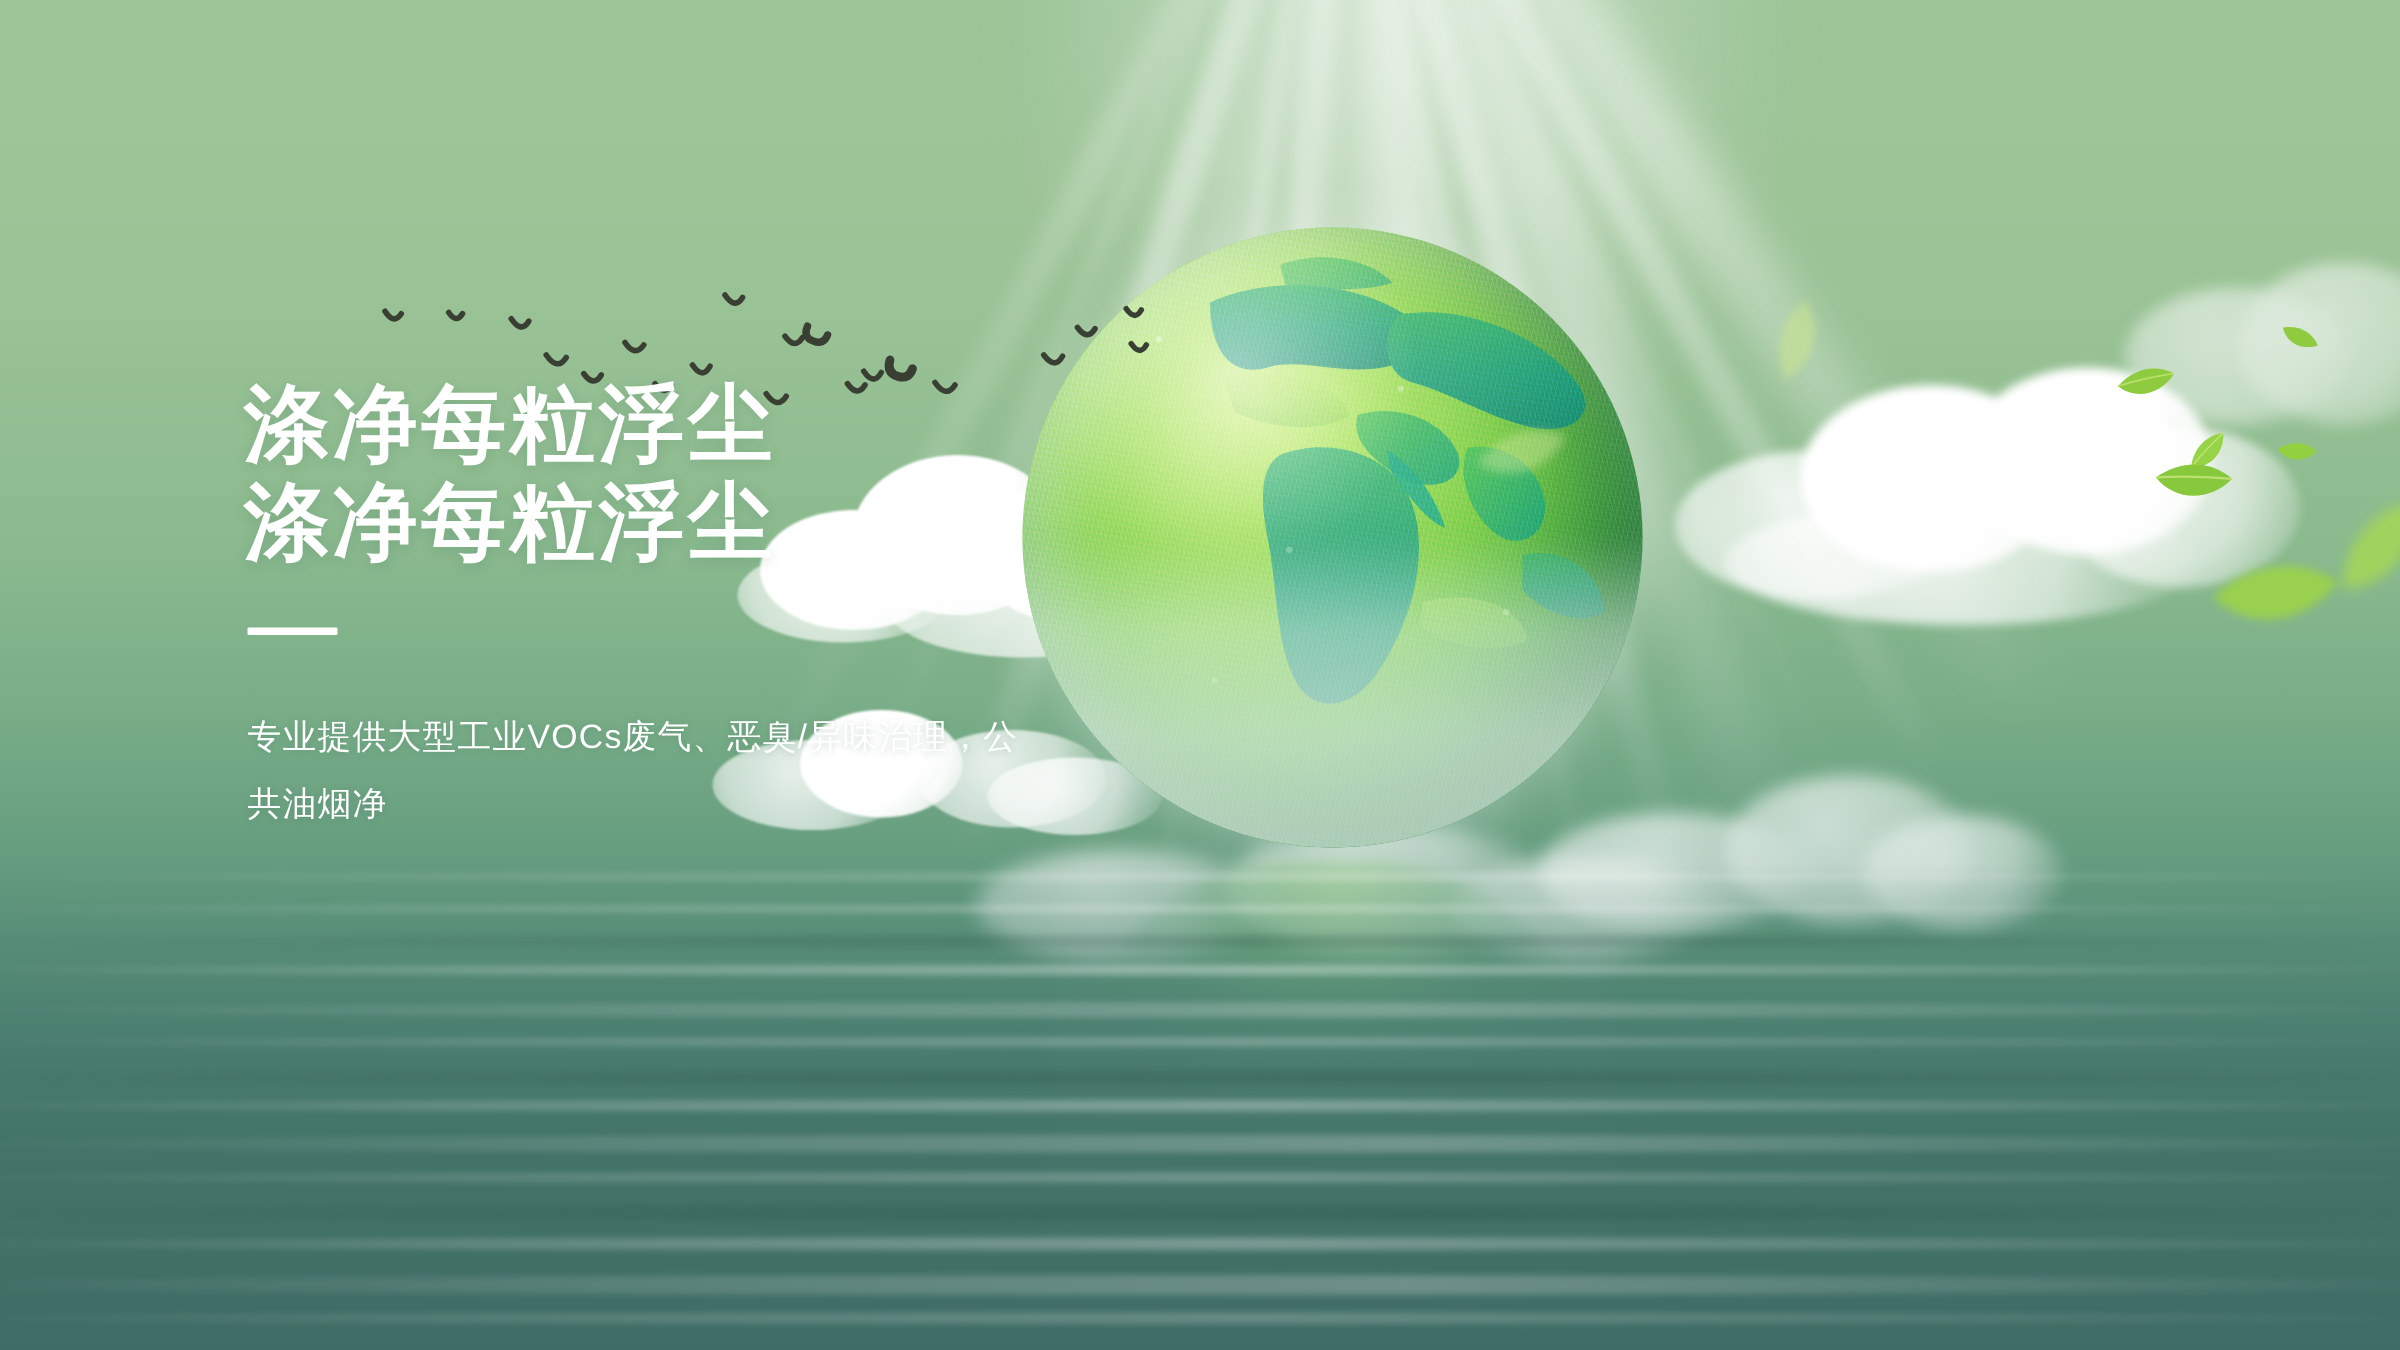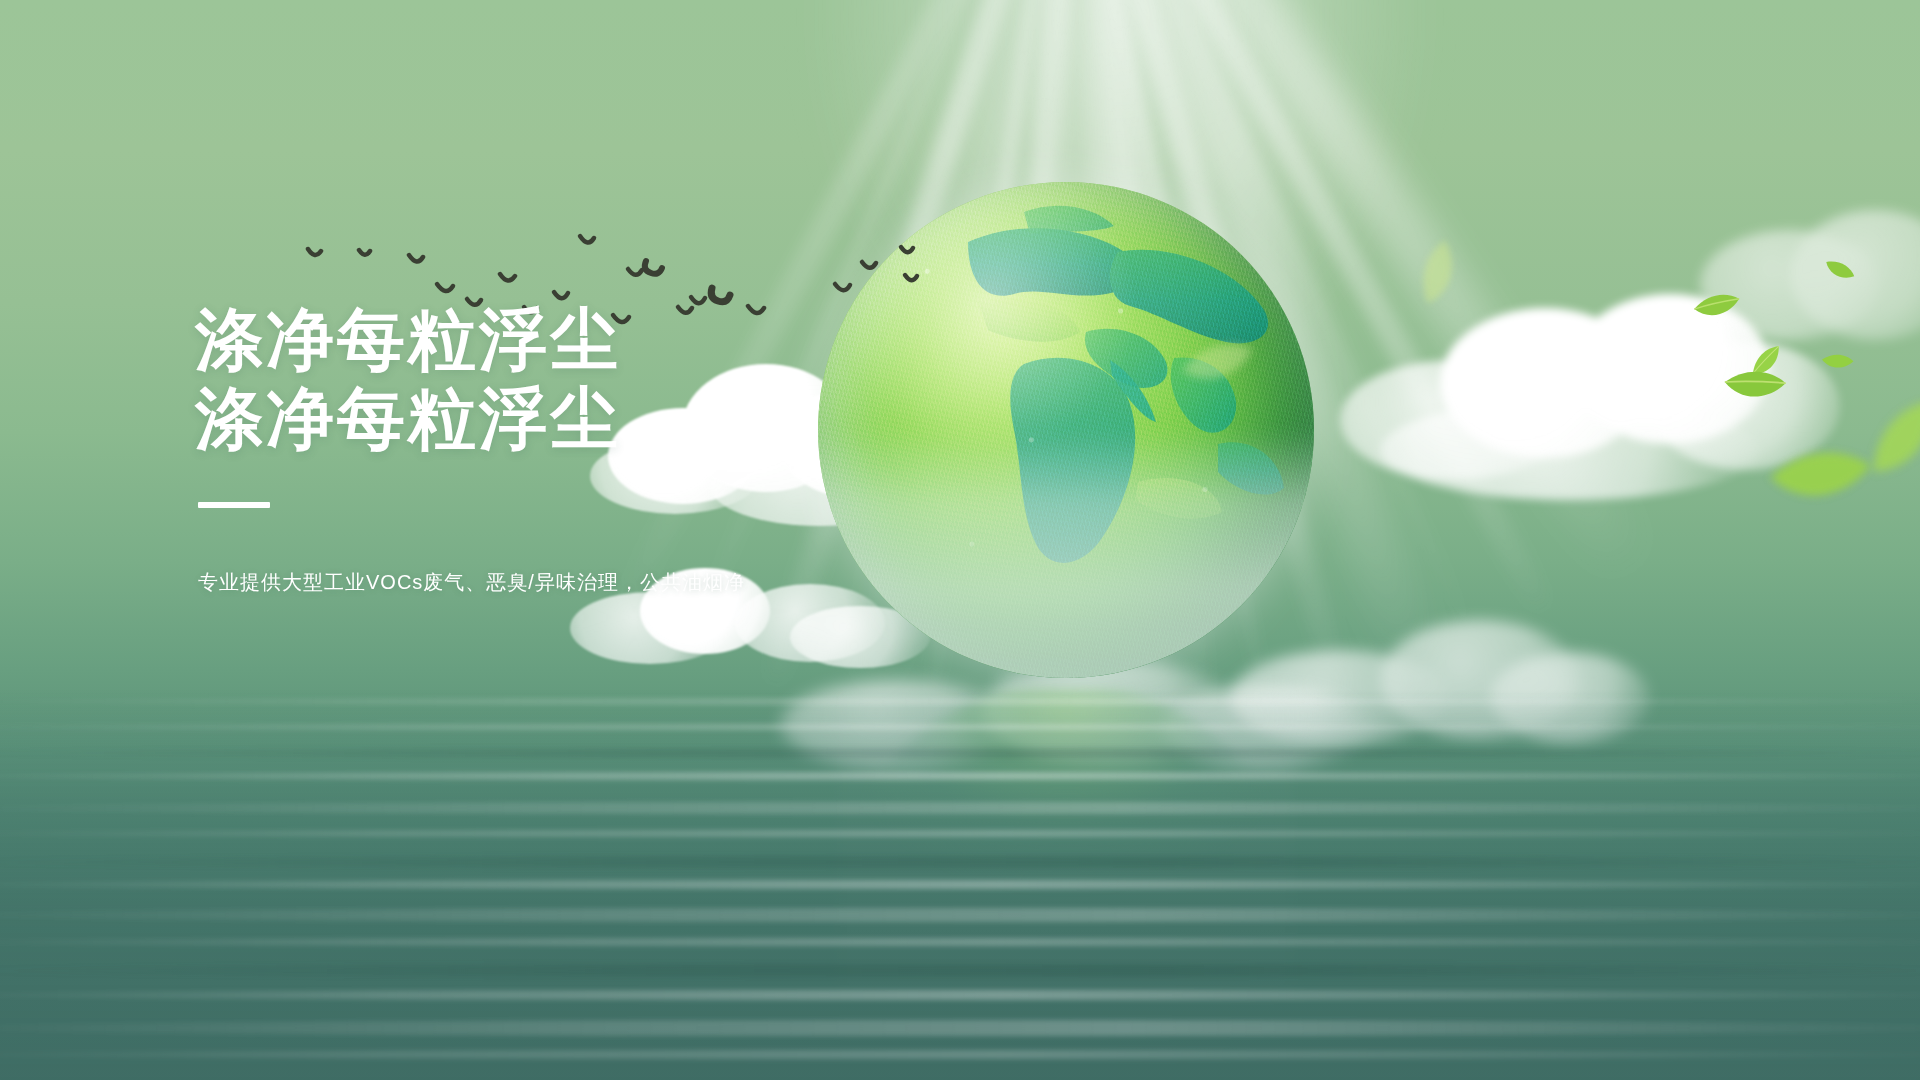--- a/index.html
+++ b/index.html
@@ -241,21 +241,21 @@
   .divider {
     width: 72px;
     height: 6px;
     background: #ffffff;
     margin: 44px 0 0 3px;
     border-radius: 1px;
   }
   .subcopy {
     margin: 54px 0 0 3px;
     color: #ffffff;
-    font-size: 20px;
+    font-size: 27px;
     line-height: 2.0;
     letter-spacing: 1px;
     max-width: 640px;
     text-shadow: 0 1px 6px rgba(40,90,70,0.22);
   }
   .subcopy .ln { display: block; }
 </style>
 </head>
 <body>
 

